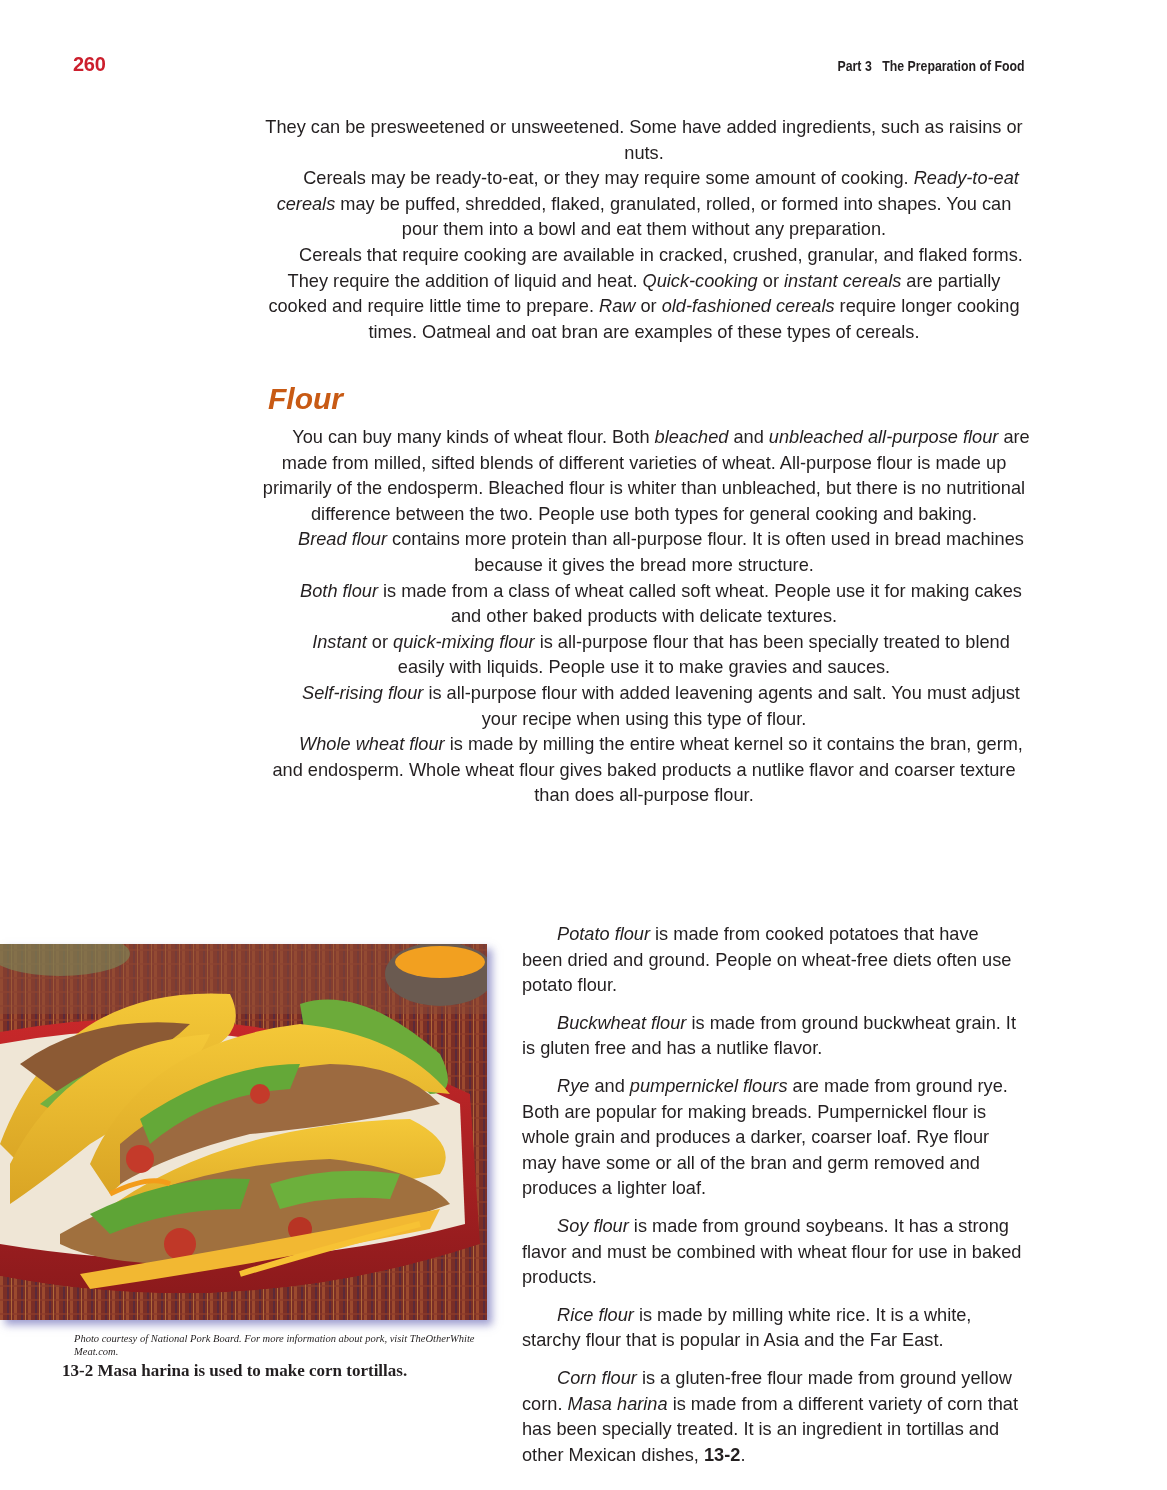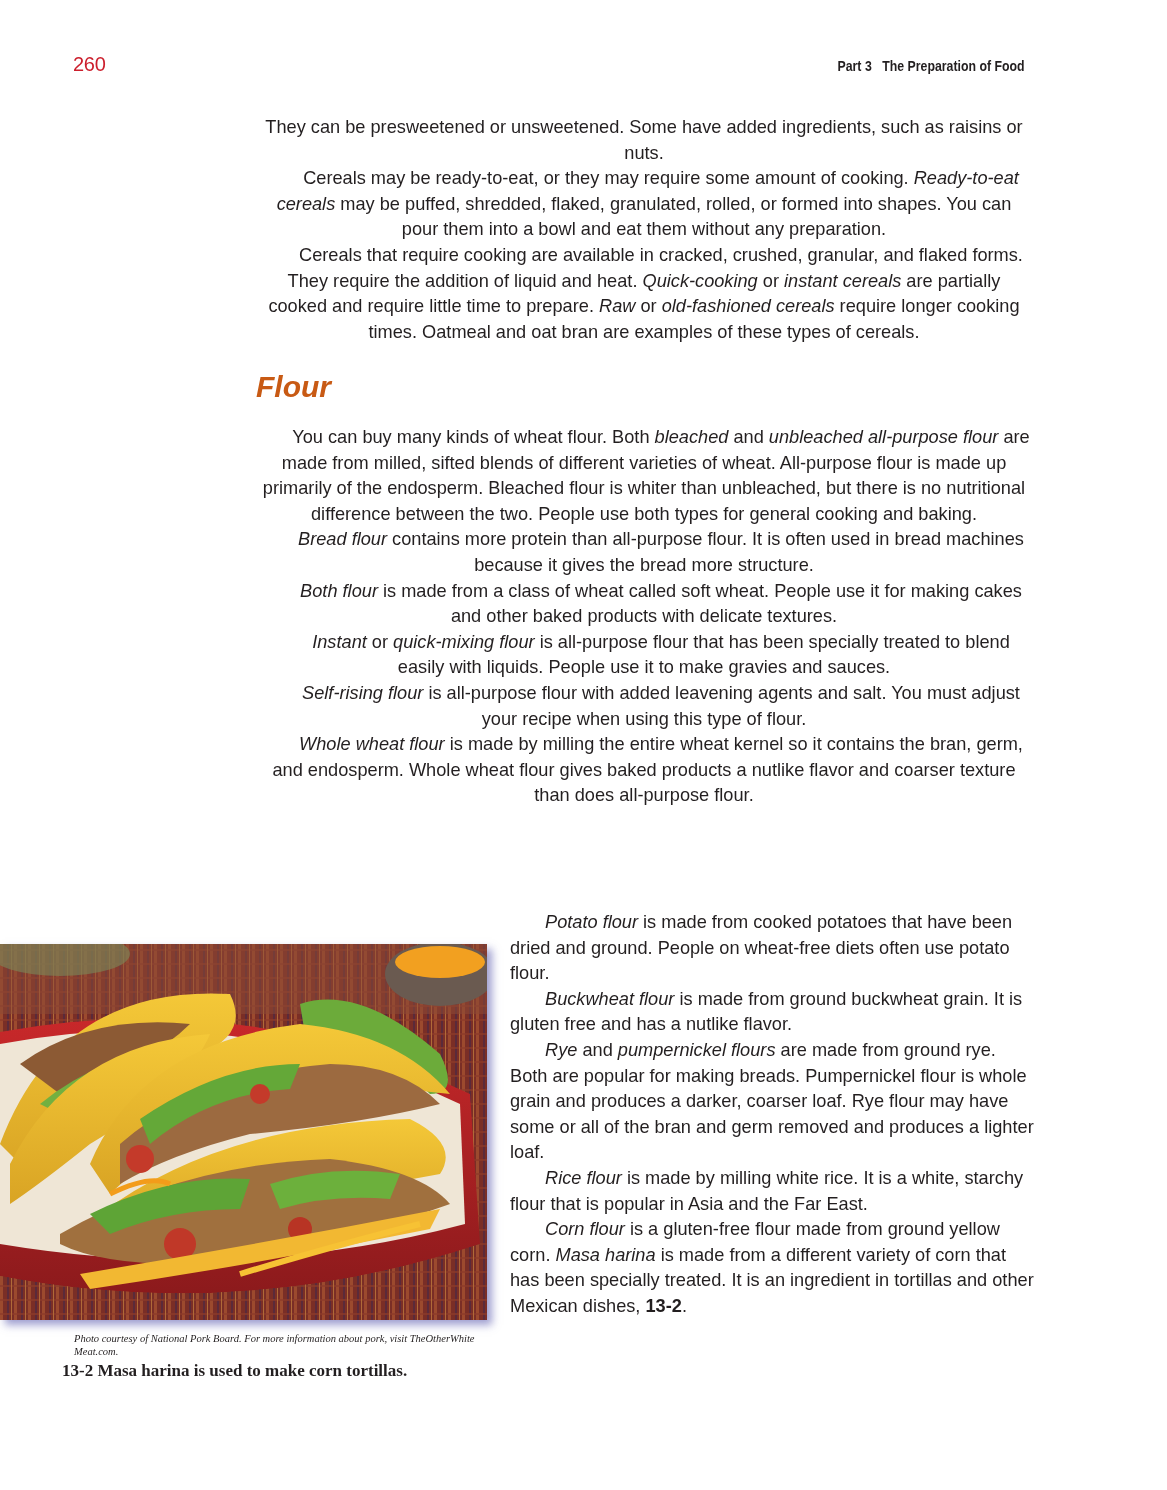--- a/index.html
+++ b/index.html
@@ -3,21 +3,21 @@
   <meta charset="utf-8">
   <style>
     html, body { margin: 0; padding: 0; background: #ffffff; }
     body {
       width: 1167px; height: 1490px; position: relative; overflow: hidden;
       font-family: "Liberation Sans", "DejaVu Sans", sans-serif;
       color: #231f20;
     }
     .page-number {
       position: absolute; left: 73px; top: 53px;
-      font-size: 20px; font-weight: normal; color: #cc1f2d;
+      font-size: 20px; font-weight: bold; color: #cc1f2d;
       font-family: "Liberation Sans", sans-serif;
       letter-spacing: -0.3px;
     }
     .running-head {
       position: absolute; right: 142px; top: 58px;
       font-size: 14px; font-weight: bold; color: #231f20;
       font-family: "Liberation Sans", sans-serif;
       transform: scaleX(0.88); transform-origin: right center;
       white-space: nowrap;
     }
@@ -30,29 +30,29 @@
     .col p { margin: 0; text-align: center; }
     .col p.indent { text-indent: 34px; }
     .col em { font-style: italic; }
 
     #top-block { top: 115px; }
     #flour-block { top: 425px; }
 
     .section-heading {
       position: absolute; left: 256px; top: 370px;
       font-size: 30px; font-weight: bold; font-style: italic;
-      color: #c85a14; margin: 0;
+      color: #c85a14; margin: 12px;
       font-family: "Liberation Sans", sans-serif;
     }
 
     #right-block {
       position: absolute; left: 510px; top: 910px; width: 525px;
       font-size: 18.2px; line-height: 25.6px;
     }
-    #right-block p { margin: 0; }
+    #right-block p { margin: 12px; }
     #right-block p.indent { text-indent: 35px; }
 
     .figure-photo {
       position: absolute; left: 0; top: 944px; width: 487px; height: 376px;
       overflow: hidden;
       box-shadow: 5px 5px 8px rgba(80, 80, 170, 0.55);
       background: #6a2a22;
     }
     .caption-credit {
       position: absolute; left: 74px; top: 1333px; width: 410px;
@@ -88,20 +88,21 @@
   <p class="indent"><em>Both flour</em><span> is made from a class of wheat called soft wheat. People use it for making cakes and other baked products with delicate textures.</span></p>
   <p class="indent"><em>Instant</em><span> or </span><em>quick-mixing flour</em><span> is all-purpose flour that has been specially treated to blend easily with liquids. People use it to make gravies and sauces.</span></p>
   <p class="indent"><em>Self-rising flour</em><span> is all-purpose flour with added leavening agents and salt. You must adjust your recipe when using this type of flour.</span></p>
   <p class="indent"><em>Whole wheat flour</em><span> is made by milling the entire wheat kernel so it contains the bran, germ, and endosperm. Whole wheat flour gives baked products a nutlike flavor and coarser texture than does all-purpose flour.</span></p>
 </div>
 
 <div id="right-block">
   <p class="indent"><em>Potato flour</em><span> is made from cooked potatoes that have been dried and ground. People on wheat-free diets often use potato flour.</span></p>
   <p class="indent"><em>Buckwheat flour</em><span> is made from ground buckwheat grain. It is gluten free and has a nutlike flavor.</span></p>
   <p class="indent"><em>Rye</em><span> and </span><em>pumpernickel flours</em><span> are made from ground rye. Both are popular for making breads. Pumpernickel flour is whole grain and produces a darker, coarser loaf. Rye flour may have some or all of the bran and germ removed and produces a lighter loaf.</span></p>
+  <p class="indent"><em>Soy flour</em><span> is made from ground soybeans. It has a strong flavor and must be combined with wheat flour for use in baked products.</span></p>
   <p class="indent"><em>Rice flour</em><span> is made by milling white rice. It is a white, starchy flour that is popular in Asia and the Far East.</span></p>
   <p class="indent"><em>Corn flour</em><span> is a gluten-free flour made from ground yellow corn. </span><em>Masa harina</em><span> is made from a different variety of corn that has been specially treated. It is an ingredient in tortillas and other Mexican dishes, </span><b>13-2</b><span>.</span></p>
 </div>
 
 <div class="figure-photo">
   <svg width="487" height="376" viewBox="0 0 487 376" xmlns="http://www.w3.org/2000/svg">
     <defs>
       <pattern id="plaid" width="14" height="14" patternUnits="userSpaceOnUse">
         <rect width="14" height="14" fill="#7a2e26"></rect>
         <rect x="0" width="3" height="14" fill="#9c4a2e"></rect>

